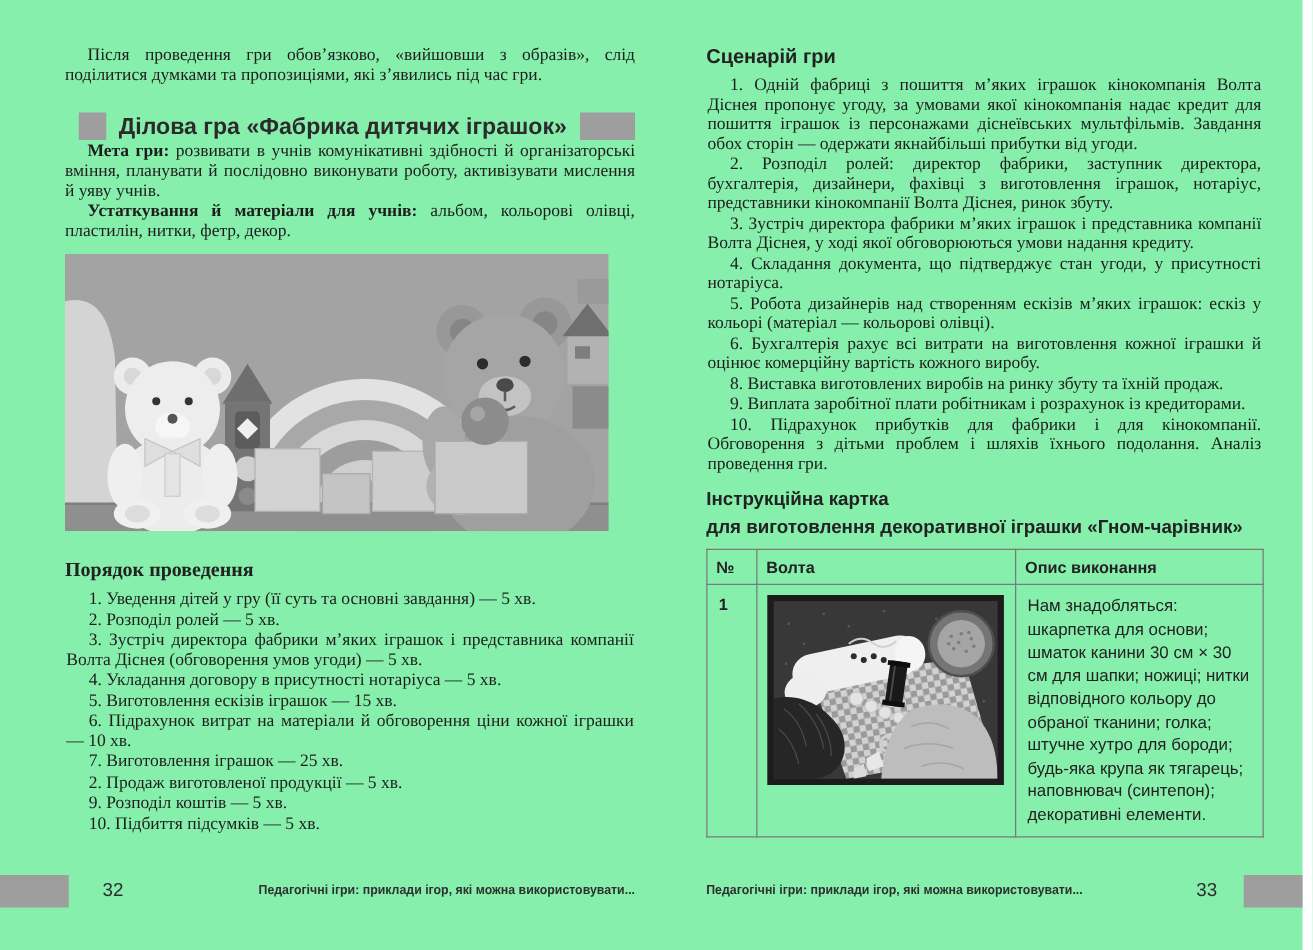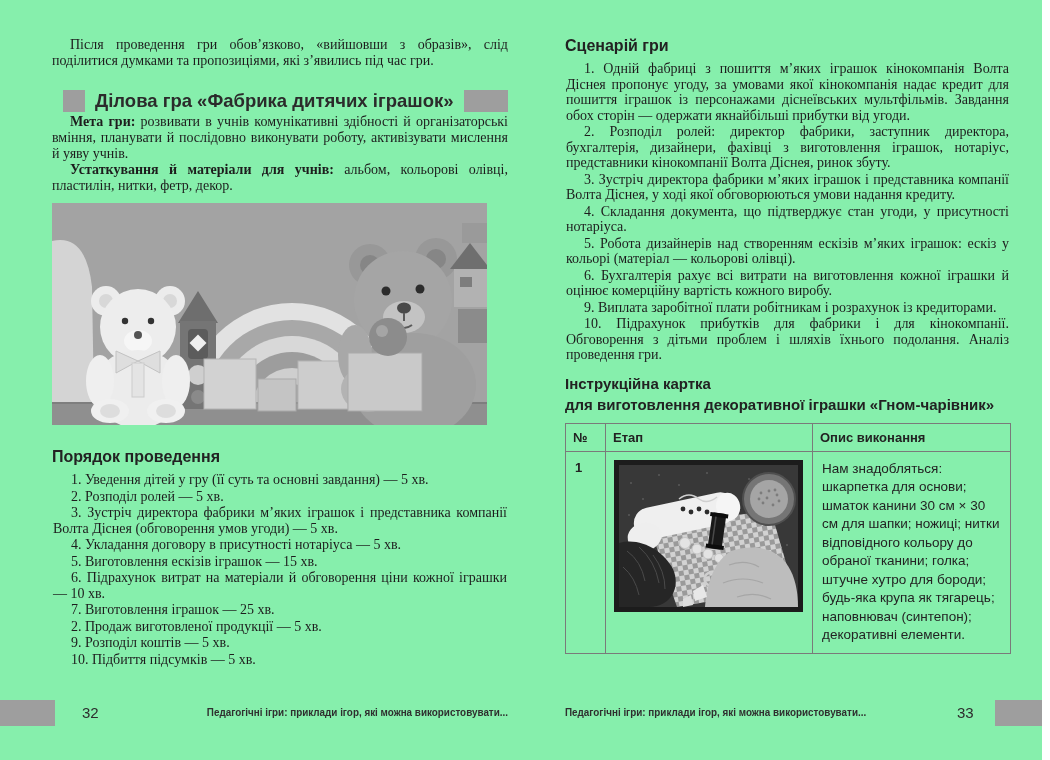--- a/index.html
+++ b/index.html
@@ -16,21 +16,21 @@
   .section-bar{display:flex;align-items:center;margin-top:19px;height:26px;padding-left:11px;}
   .sq{width:22px;height:22px;background:#9e9e9e;flex:0 0 22px;}
   .h-main{font-family:"Liberation Sans",sans-serif;font-weight:700;font-size:18.5px;
           color:#2b2b2b;margin:0 10px 0 10px;white-space:nowrap;}
   .bar{height:22px;background:#9e9e9e;flex:1 1 auto;max-width:92px;margin-left:auto;}
 
   .after-heading{margin-top:9px;}
 
   .photo-wrap{margin-top:9px;width:435px;height:222px;overflow:hidden;}
 
-  h2.sub{font-family:Liberation Sans, sans-serif;font-weight:700;font-size:16px;
+  h2.sub{font-family:Liberation Serif, serif;font-weight:700;font-size:16px;
          color:#222;margin:23px 0 6px 0;}
   h2.sub-r{font-family:"Liberation Sans",sans-serif;font-weight:700;font-size:16px;
          color:#222;margin:0 0 6px 0;}
 
   .card-title{font-family:"Liberation Sans",sans-serif;font-weight:700;font-size:15px;
          line-height:21.5px;color:#222;margin:10px 0 7px 0;}
 
   table.instr{border-collapse:collapse;width:445px;table-layout:fixed;}
   table.instr th,table.instr td{border:1px solid #7a7a7a;vertical-align:top;
          font-family:"Liberation Sans",sans-serif;}
@@ -166,39 +166,40 @@
     <h2 class="sub-r">Сценарій гри</h2>
 
     <div class="list list-right">
 
     <p class="li">1. Одній фабриці з пошиття м’яких іграшок кінокомпанія Волта Діснея пропонує угоду, за умовами якої кінокомпанія надає кредит для пошиття іграшок із персонажами діснеївських мультфільмів. Завдання обох сторін — одержати якнайбільші прибутки від угоди.</p>
         <p class="li">2. Розподіл ролей: директор фабрики, заступник директора, бухгалтерія, дизайнери, фахівці з виготовлення іграшок, нотаріус, представники кінокомпанії Волта Діснея, ринок збуту.</p>
         <p class="li">3. Зустріч директора фабрики м’яких іграшок і представника компанії Волта Діснея, у ході якої обговорюються умови надання кредиту.</p>
         <p class="li">4. Складання документа, що підтверджує стан угоди, у присутності нотаріуса.</p>
         <p class="li">5. Робота дизайнерів над створенням ескізів м’яких іграшок: ескіз у кольорі (матеріал — кольорові олівці).</p>
         <p class="li">6. Бухгалтерія рахує всі витрати на виготовлення кожної іграшки й оцінює комерційну вартість кожного виробу.</p>
+        <p class="li">8. Виставка виготовлених виробів на ринку збуту та їхній продаж.</p>
         <p class="li">9. Виплата заробітної плати робітникам і розрахунок із кредиторами.</p>
         <p class="li">10. Підрахунок прибутків для фабрики і для кінокомпанії. Обговорення з дітьми проблем і шляхів їхнього подолання. Аналіз проведення гри.</p>
       </div>
 
     <div class="card-title">
       <span>Інструкційна картка</span><br>
       <span>для виготовлення декоративної іграшки «Гном-чарівник»</span>
     </div>
 
     <table class="instr">
       <colgroup>
           <col style="width:40px">
           <col style="width:207px">
           <col style="width:198px">
         </colgroup>
       <tbody>
           <tr>
         <th>№</th>
-        <th>Етап</th>
+        <th>Волта</th>
         <th>Опис виконання</th>
       </tr>
       <tr>
         <td class="cell-num">1</td>
         <td class="cell-photo">
           <div class="frame">
             <svg width="179" height="142" viewBox="0 0 179 142">
               <defs>
                 <pattern id="gg" width="10" height="10" patternUnits="userSpaceOnUse" patternTransform="rotate(-10)">
                   <rect width="10" height="10" fill="#9a9a9a"></rect>

